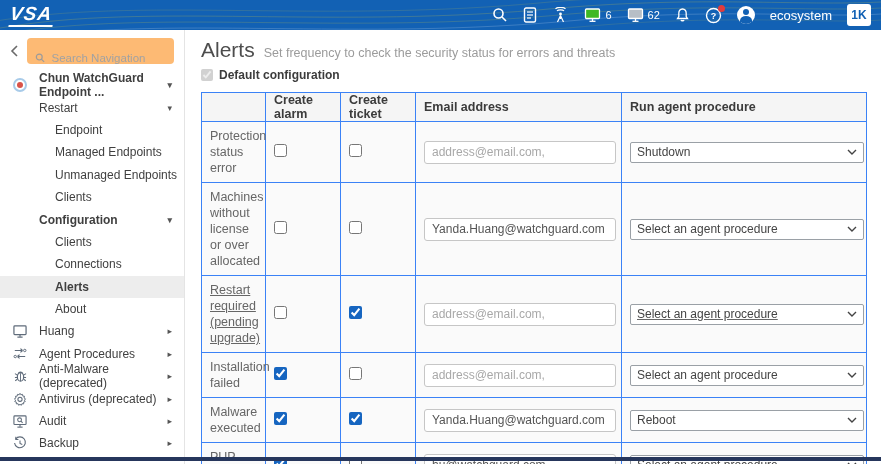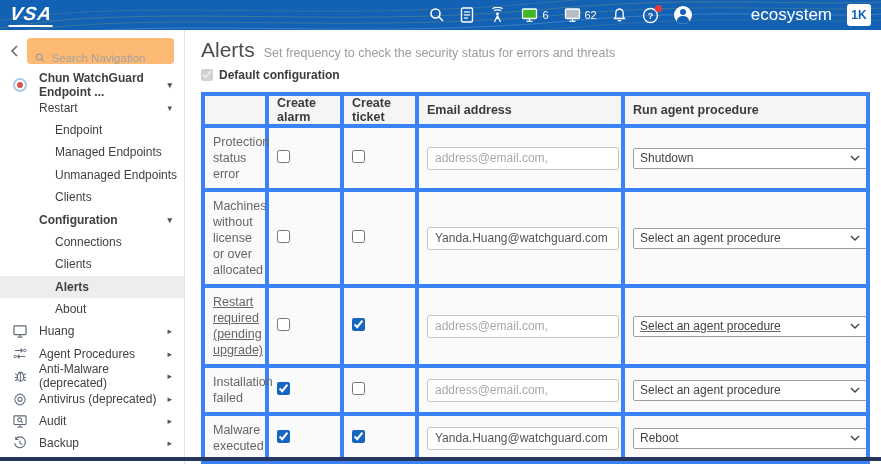--- a/index.html
+++ b/index.html
@@ -11,21 +11,21 @@
   .topbar svg.waves { position:absolute; inset:0; width:100%; height:100%; }
   .brand { position:relative; margin-left:10px; color:#fff; font-weight:800; font-style:italic; font-size:19px; letter-spacing:1px; transform:skewX(-8deg); border-bottom:2px solid #fff; line-height:1.1; padding:0 2px 0 0; }
   .topbar-right { position:relative; margin-left:auto; display:flex; align-items:center; gap:15px; padding-right:10px; }
   .tb-ic { display:flex; align-items:center; gap:4px; color:#fff; cursor:pointer; }
   .tb-count { color:#fff; font-size:11px; }
   .help-wrap { position:relative; }
   .help-dot { position:absolute; top:-2px; right:-3px; width:7px; height:7px; border-radius:50%; background:#e23c3c; }
   .avatar { width:18px; height:18px; border-radius:50%; background:#fff; position:relative; overflow:hidden; }
   .avatar::before { content:""; position:absolute; top:3px; left:6px; width:6px; height:6px; border-radius:50%; background:#1261b4; }
   .avatar::after { content:""; position:absolute; top:10px; left:3px; width:12px; height:9px; border-radius:50% 50% 0 0; background:#1261b4; }
-  .username { color:#fff; font-size:17px;margin-left:44px; }
+  .username { color:#fff; font-size:13px; }
   .kbox { width:24px; height:22px; background:#fff; border-radius:3px; display:flex; align-items:center; justify-content:center; color:#1261b4; font-weight:bold; font-size:12px; }
 
   
   .sidebar { position:absolute; top:30px; left:0; bottom:0; width:185px; background:#fff; border-right:1px solid #e4e4e4; font-size:12px; color:#3f3f3f; }
   .side-search-row { display:flex; align-items:center; gap:8px; padding:8px 10px 8px 10px; }
   .back-btn { color:#6a6a6a; display:flex; align-items:center; cursor:pointer; }
   .search-box { flex:1; height:26px; background:#fdba74; border-radius:4px; display:flex; align-items:flex-end; gap:6px; padding:0 8px; color:#9b9b9b; }
   .search-box input { border:none; background:transparent; outline:none; font-size:11.5px; color:#555; width:100%; font-family:"Liberation Sans",sans-serif; }
   .search-box input::placeholder { color:#a2a2a2; }
   .nav { margin-top:2px; }
@@ -43,21 +43,21 @@
   .main { position:absolute; top:30px; left:186px; right:0; bottom:0; background:#fff; }
   .title-row { position:absolute; top:8px; left:15px; display:flex; align-items:baseline; gap:9px; white-space:nowrap; }
   .page-title { font-size:21px; font-weight:normal; color:#4d4d4d; }
   .page-sub { font-size:12.5px; color:#9b9b9b; }
   .default-config { position:absolute; top:38px; left:15px; display:flex; align-items:center; gap:6px; font-size:12px; font-weight:bold; color:#3c3c3c; }
   .default-config input { width:12px; height:12px; accent-color:#9aa5ad; }
 
   
   .tbl-wrap { position:absolute; top:62px; left:15px; }
   table { border-collapse:collapse; table-layout:fixed; width:665px; }
-  th, td { border:4px solid #3b82f6; }
+  th, td { border:1px solid #3b82f6; }
   th { height:26px; background:#f5f5f5; font-size:12.5px; color:#3b3b3b; text-align:left; padding:0 8px; font-weight:bold; }
   td { background:#fafafa; vertical-align:middle; font-size:12.5px; color:#666; }
   td.lbl { padding:6px 8px; line-height:16px; }
   td.chk { padding-left:8px; }
   td.chk input { width:13px; height:13px; accent-color:#1665c0; }
   td.em { padding:0 8px; }
   td.em input { width:192px; height:23px; border:1px solid #c6c6c6; border-radius:3px; padding:0 7px; font-size:12px; color:#555; background:#fff; font-family:"Liberation Sans",sans-serif; outline:none; }
   td.em input::placeholder { color:#a8a8a8; }
   td.proc { padding:0 8px; }
   .select-box { width:234px; height:21px; border:1px solid #9aa0a6; border-radius:2px; background:#fff; display:flex; align-items:center; justify-content:space-between; padding:0 6px; font-size:12px; color:#444; cursor:pointer; }
@@ -180,24 +180,24 @@
           <span>Unmanaged Endpoints</span>
         </div>
       <div class="nav-item lvl3">
           <span>Clients</span>
         </div>
       <div class="nav-item lvl2 bold">
         <span>Configuration</span>
         <span class="arrow">▾</span>
       </div>
       <div class="nav-item lvl3">
+          <span>Clients</span>
+        </div>
+      <div class="nav-item lvl3">
           <span>Connections</span>
-        </div>
-      <div class="nav-item lvl3">
-          <span>Clients</span>
         </div>
       <div class="nav-item lvl3 selected">
           <span>Alerts</span>
         </div>
       <div class="nav-item lvl3">
           <span>About</span>
         </div>
 
       <div class="nav-item">
         <span class="s-icon">

